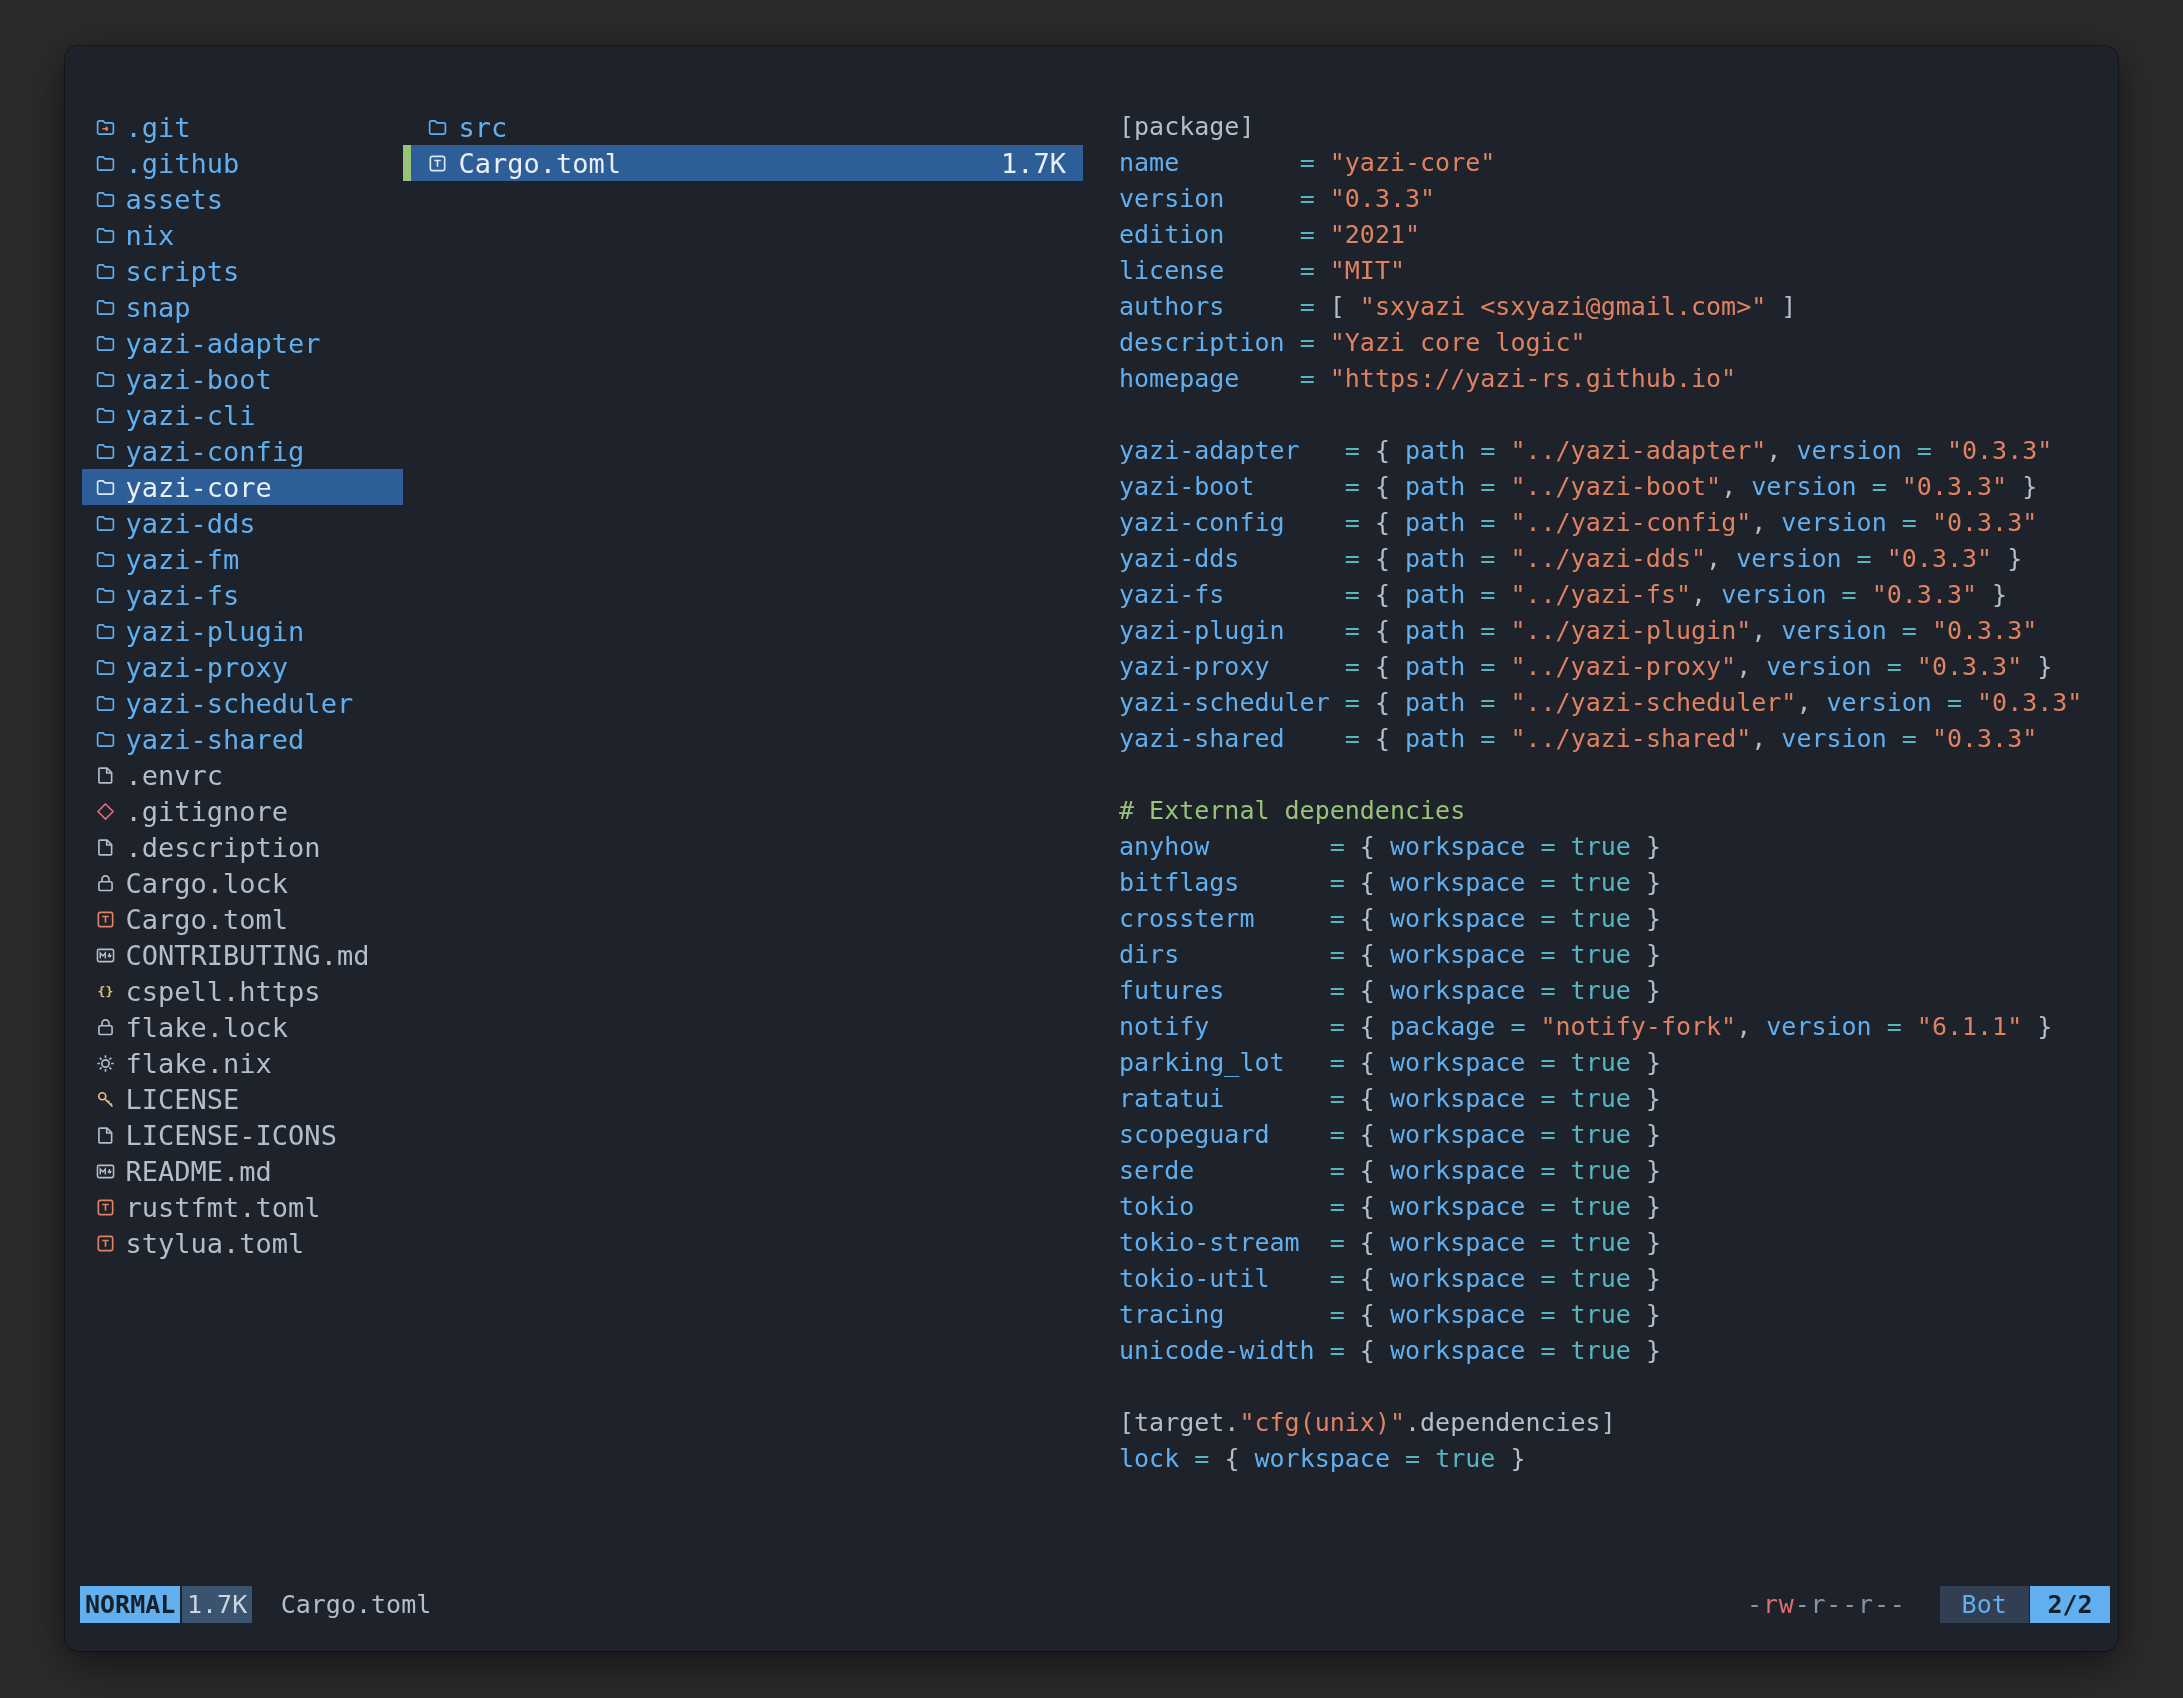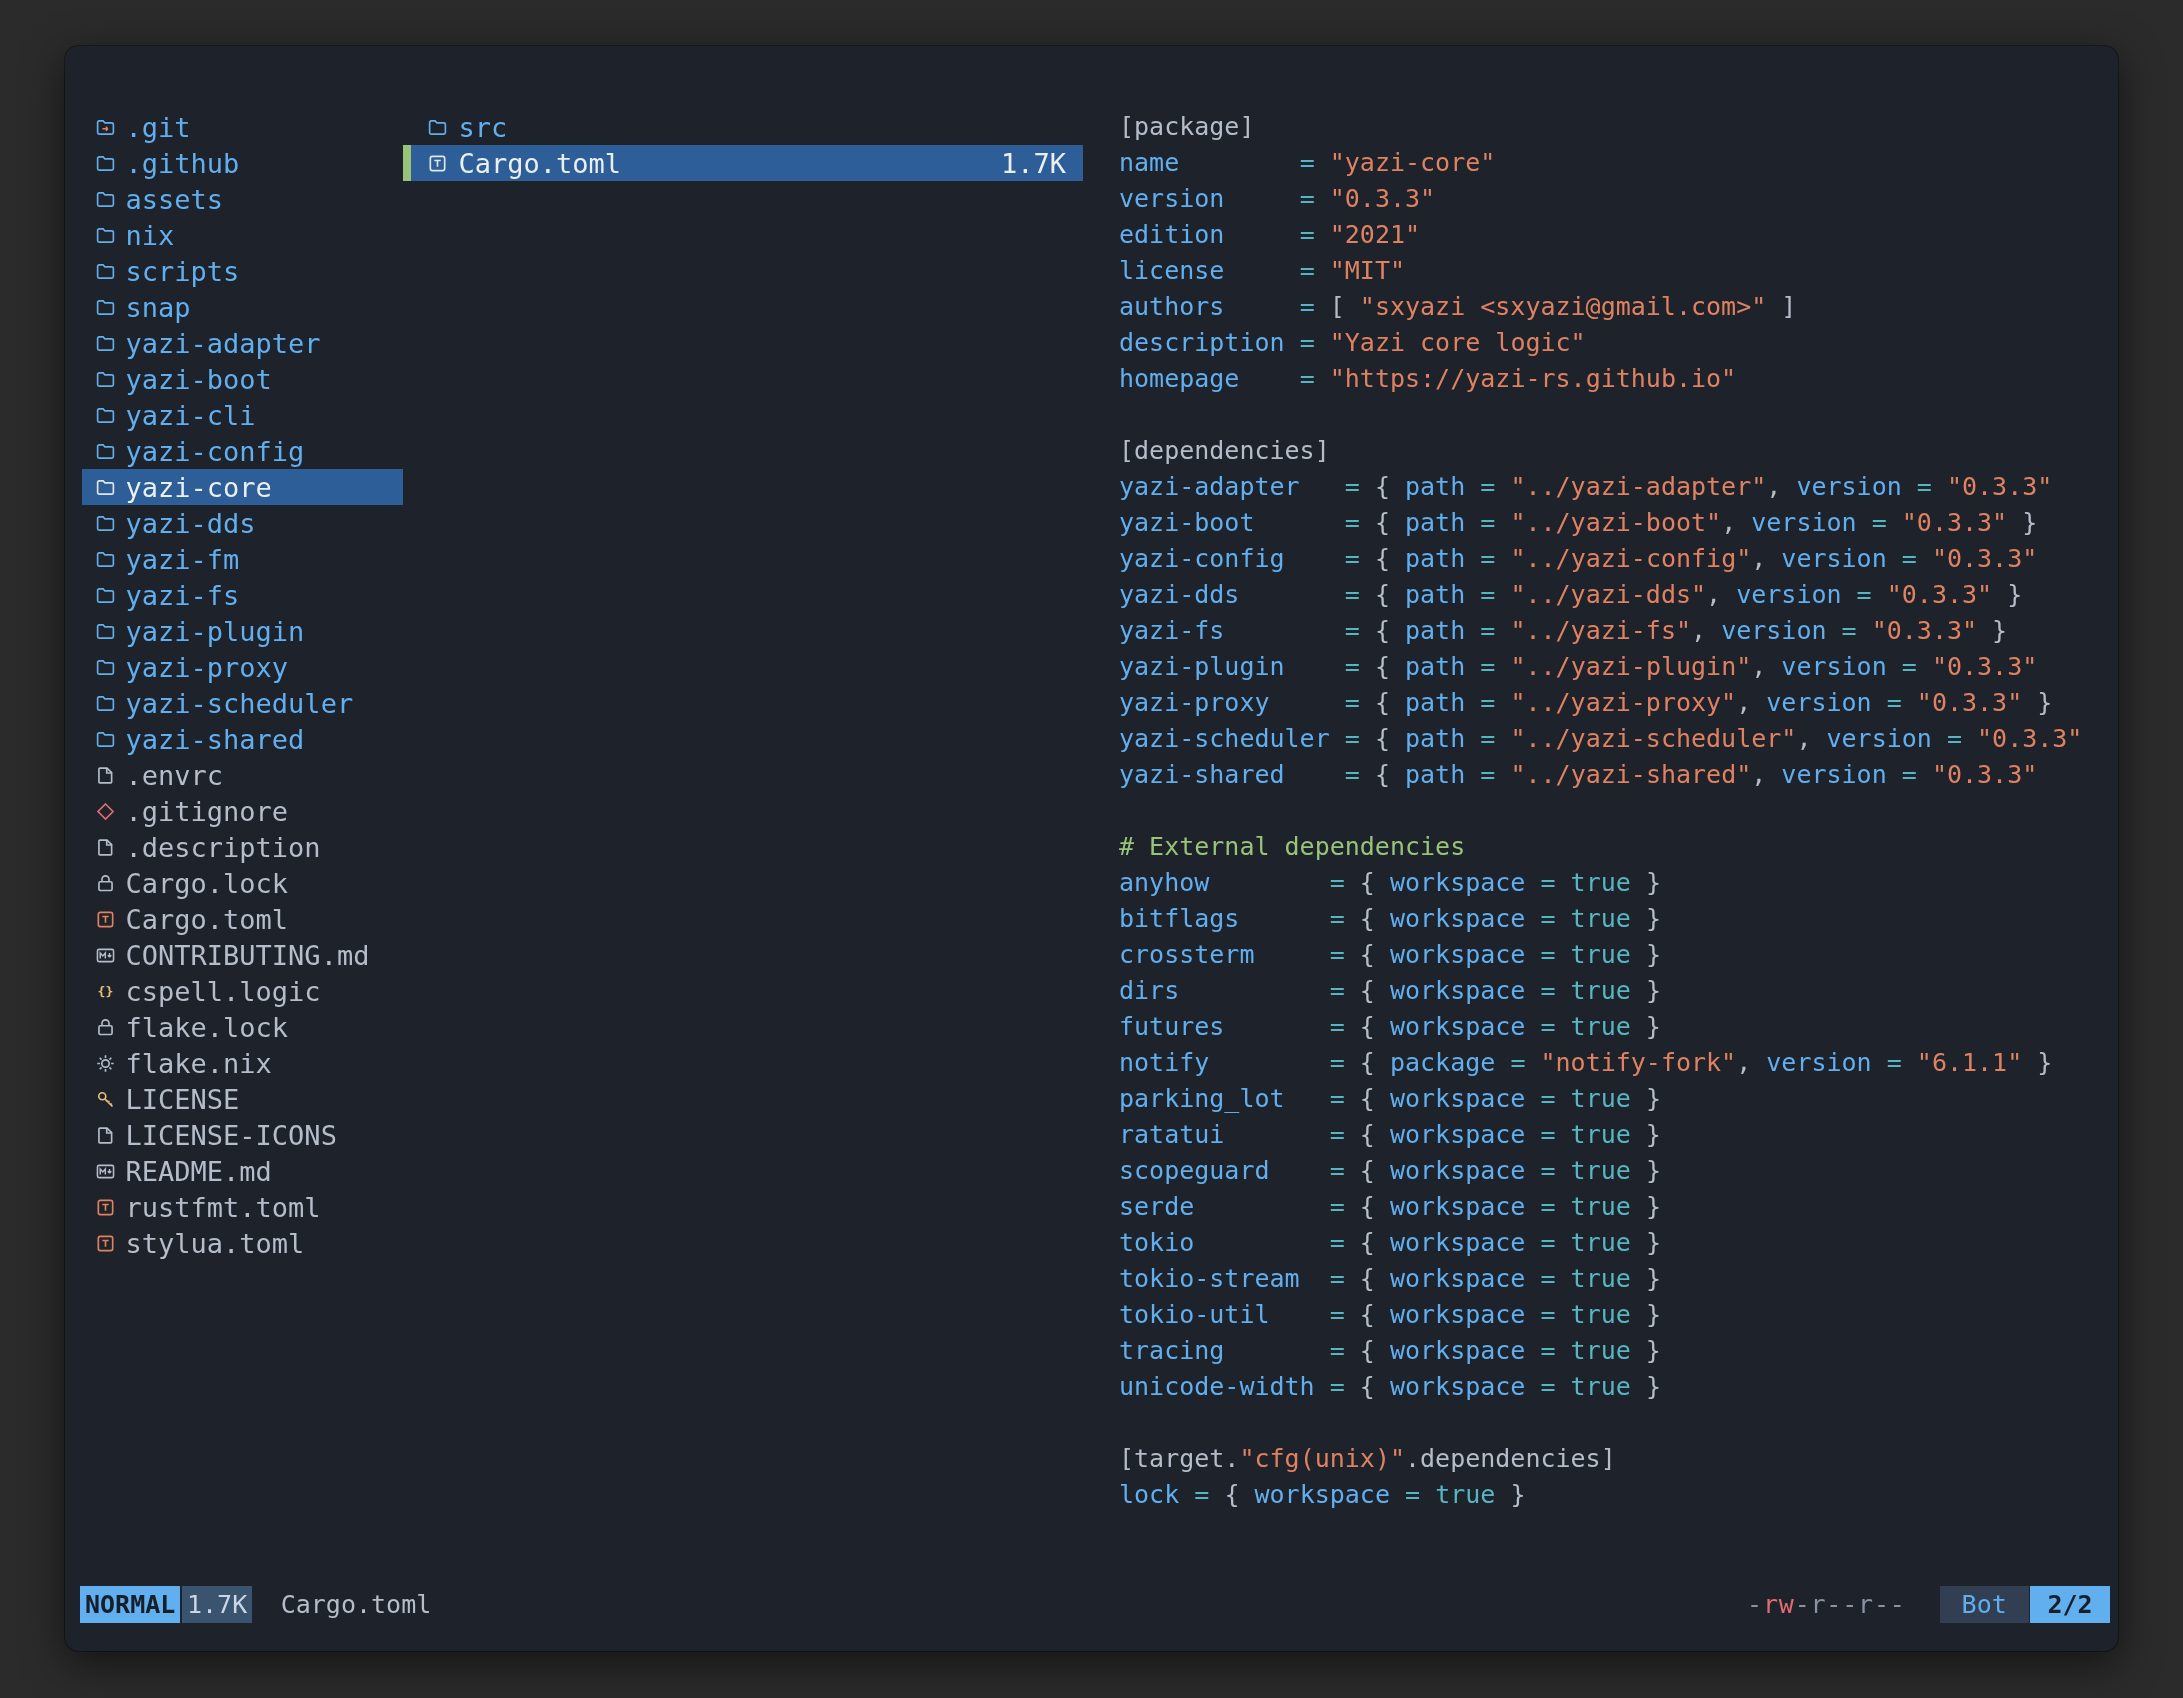--- a/index.html
+++ b/index.html
@@ -266,21 +266,21 @@
               </svg>
             </span>
             <span class="label file">CONTRIBUTING.md</span>
           </div>
           <div class="row">
             <span class="icon i-braces">
               <svg viewBox="0 0 24 24" width="21" height="21" style="font-size:32px">
                 <text x="12" y="17.5" text-anchor="middle" font-size="15" font-family="DejaVu Sans Mono, monospace" font-weight="bold" fill="currentColor">{}</text>
               </svg>
             </span>
-            <span class="label file">cspell.logic</span>
+            <span class="label file">cspell.https</span>
           </div>
           <div class="row">
             <span class="icon i-lock">
               <svg viewBox="0 0 24 24" width="21" height="21">
                 <rect x="4.5" y="10" width="15" height="10" rx="1.6" fill="none" stroke="currentColor" stroke-width="1.9"></rect>
                 <path d="M8 10V7.2a4 4 0 0 1 8 0V10" fill="none" stroke="currentColor" stroke-width="1.9"></path>
               </svg>
             </span>
             <span class="label file">flake.lock</span>
           </div>
@@ -363,21 +363,20 @@
       <div class="pane pane-right" id="preview-pane">
           <div class="pline"><span class="t-f">[package]</span></div>
           <div class="pline"><span class="t-k">name</span><span class="t-f">        </span><span class="t-o">=</span><span class="t-f"> </span><span class="t-s">"yazi-core"</span></div>
           <div class="pline"><span class="t-k">version</span><span class="t-f">     </span><span class="t-o">=</span><span class="t-f"> </span><span class="t-s">"0.3.3"</span></div>
           <div class="pline"><span class="t-k">edition</span><span class="t-f">     </span><span class="t-o">=</span><span class="t-f"> </span><span class="t-s">"2021"</span></div>
           <div class="pline"><span class="t-k">license</span><span class="t-f">     </span><span class="t-o">=</span><span class="t-f"> </span><span class="t-s">"MIT"</span></div>
           <div class="pline"><span class="t-k">authors</span><span class="t-f">     </span><span class="t-o">=</span><span class="t-f"> [ </span><span class="t-s">"sxyazi &lt;sxyazi@gmail.com&gt;"</span><span class="t-f"> ]</span></div>
           <div class="pline"><span class="t-k">description</span><span class="t-f"> </span><span class="t-o">=</span><span class="t-f"> </span><span class="t-s">"Yazi core logic"</span></div>
           <div class="pline"><span class="t-k">homepage</span><span class="t-f">    </span><span class="t-o">=</span><span class="t-f"> </span><span class="t-s">"https://yazi-rs.github.io"</span></div>
           <div class="pline"></div>
-          <div class="pline"><span class="t-f">[dependencies]</span></div>
           <div class="pline"><span class="t-k">yazi-adapter</span><span class="t-f">   </span><span class="t-o">=</span><span class="t-f"> { </span><span class="t-k">path</span><span class="t-f"> </span><span class="t-o">=</span><span class="t-f"> </span><span class="t-s">"../yazi-adapter"</span><span class="t-f">, </span><span class="t-k">version</span><span class="t-f"> </span><span class="t-o">=</span><span class="t-f"> </span><span class="t-s">"0.3.3"</span></div>
           <div class="pline"><span class="t-k">yazi-boot</span><span class="t-f">      </span><span class="t-o">=</span><span class="t-f"> { </span><span class="t-k">path</span><span class="t-f"> </span><span class="t-o">=</span><span class="t-f"> </span><span class="t-s">"../yazi-boot"</span><span class="t-f">, </span><span class="t-k">version</span><span class="t-f"> </span><span class="t-o">=</span><span class="t-f"> </span><span class="t-s">"0.3.3"</span><span class="t-f"> }</span></div>
           <div class="pline"><span class="t-k">yazi-config</span><span class="t-f">    </span><span class="t-o">=</span><span class="t-f"> { </span><span class="t-k">path</span><span class="t-f"> </span><span class="t-o">=</span><span class="t-f"> </span><span class="t-s">"../yazi-config"</span><span class="t-f">, </span><span class="t-k">version</span><span class="t-f"> </span><span class="t-o">=</span><span class="t-f"> </span><span class="t-s">"0.3.3"</span></div>
           <div class="pline"><span class="t-k">yazi-dds</span><span class="t-f">       </span><span class="t-o">=</span><span class="t-f"> { </span><span class="t-k">path</span><span class="t-f"> </span><span class="t-o">=</span><span class="t-f"> </span><span class="t-s">"../yazi-dds"</span><span class="t-f">, </span><span class="t-k">version</span><span class="t-f"> </span><span class="t-o">=</span><span class="t-f"> </span><span class="t-s">"0.3.3"</span><span class="t-f"> }</span></div>
           <div class="pline"><span class="t-k">yazi-fs</span><span class="t-f">        </span><span class="t-o">=</span><span class="t-f"> { </span><span class="t-k">path</span><span class="t-f"> </span><span class="t-o">=</span><span class="t-f"> </span><span class="t-s">"../yazi-fs"</span><span class="t-f">, </span><span class="t-k">version</span><span class="t-f"> </span><span class="t-o">=</span><span class="t-f"> </span><span class="t-s">"0.3.3"</span><span class="t-f"> }</span></div>
           <div class="pline"><span class="t-k">yazi-plugin</span><span class="t-f">    </span><span class="t-o">=</span><span class="t-f"> { </span><span class="t-k">path</span><span class="t-f"> </span><span class="t-o">=</span><span class="t-f"> </span><span class="t-s">"../yazi-plugin"</span><span class="t-f">, </span><span class="t-k">version</span><span class="t-f"> </span><span class="t-o">=</span><span class="t-f"> </span><span class="t-s">"0.3.3"</span></div>
           <div class="pline"><span class="t-k">yazi-proxy</span><span class="t-f">     </span><span class="t-o">=</span><span class="t-f"> { </span><span class="t-k">path</span><span class="t-f"> </span><span class="t-o">=</span><span class="t-f"> </span><span class="t-s">"../yazi-proxy"</span><span class="t-f">, </span><span class="t-k">version</span><span class="t-f"> </span><span class="t-o">=</span><span class="t-f"> </span><span class="t-s">"0.3.3"</span><span class="t-f"> }</span></div>
           <div class="pline"><span class="t-k">yazi-scheduler</span><span class="t-f"> </span><span class="t-o">=</span><span class="t-f"> { </span><span class="t-k">path</span><span class="t-f"> </span><span class="t-o">=</span><span class="t-f"> </span><span class="t-s">"../yazi-scheduler"</span><span class="t-f">, </span><span class="t-k">version</span><span class="t-f"> </span><span class="t-o">=</span><span class="t-f"> </span><span class="t-s">"0.3.3"</span></div>
           <div class="pline"><span class="t-k">yazi-shared</span><span class="t-f">    </span><span class="t-o">=</span><span class="t-f"> { </span><span class="t-k">path</span><span class="t-f"> </span><span class="t-o">=</span><span class="t-f"> </span><span class="t-s">"../yazi-shared"</span><span class="t-f">, </span><span class="t-k">version</span><span class="t-f"> </span><span class="t-o">=</span><span class="t-f"> </span><span class="t-s">"0.3.3"</span></div>
           <div class="pline"></div>

